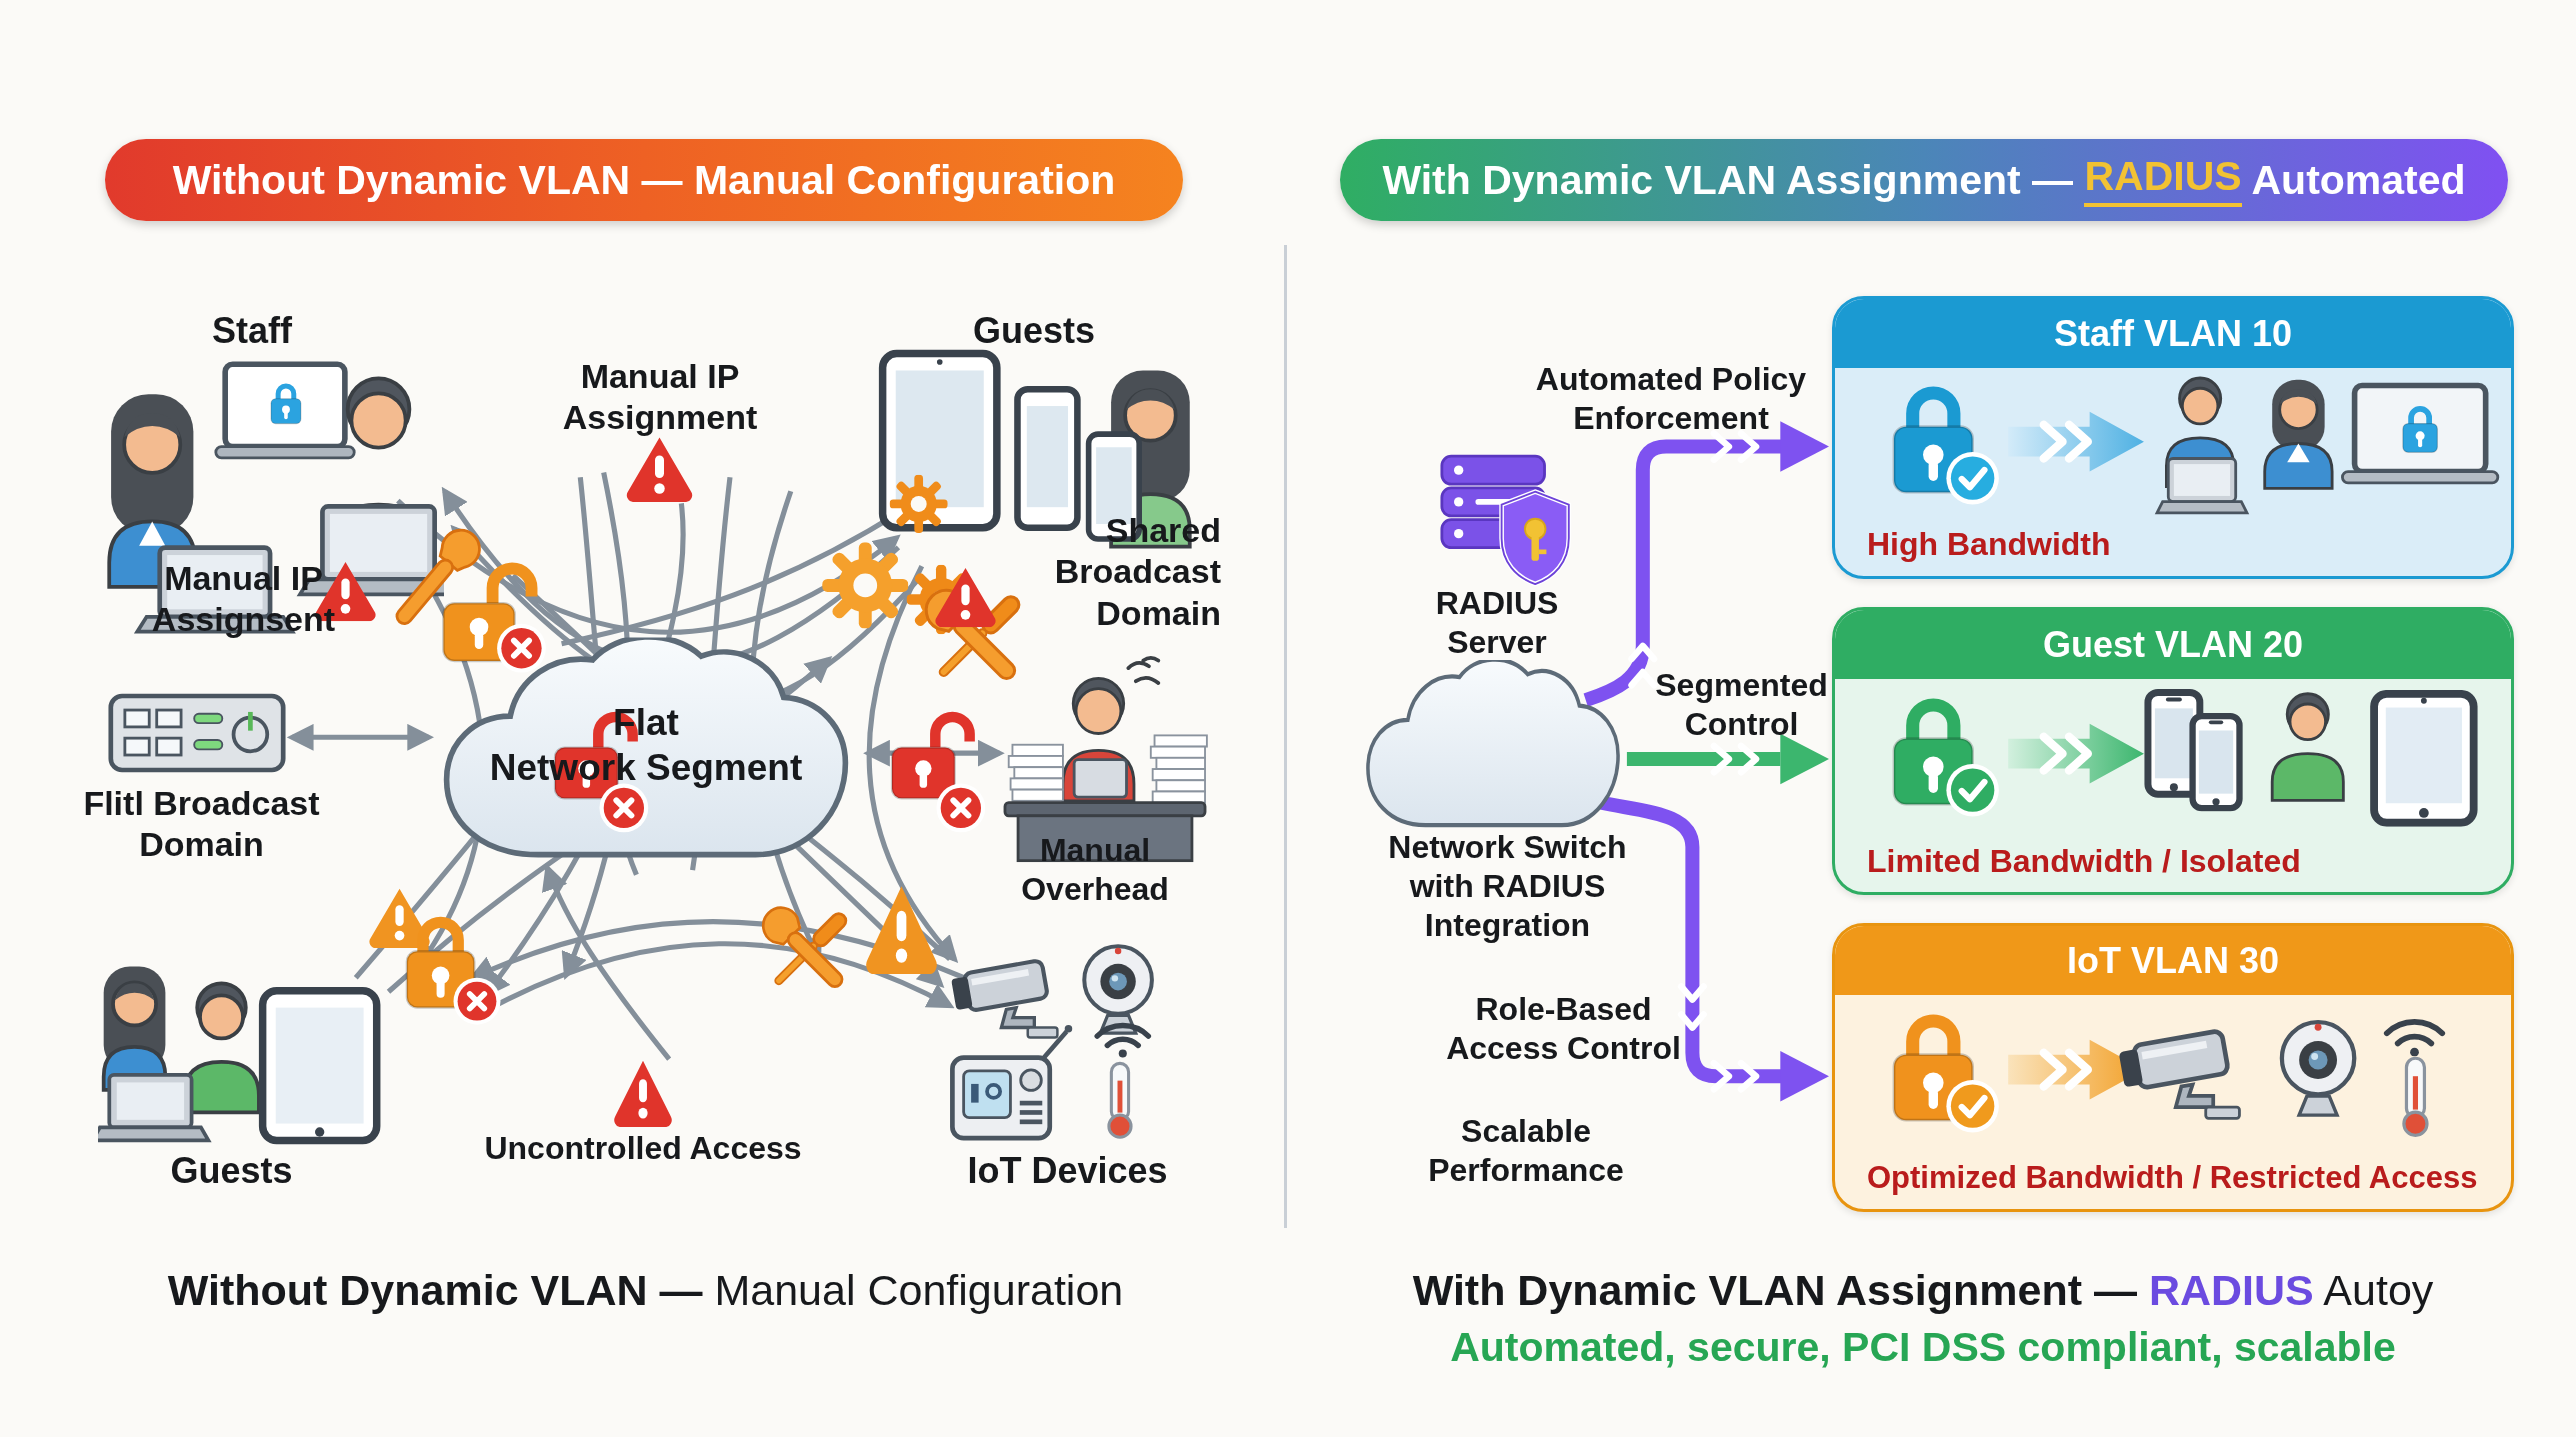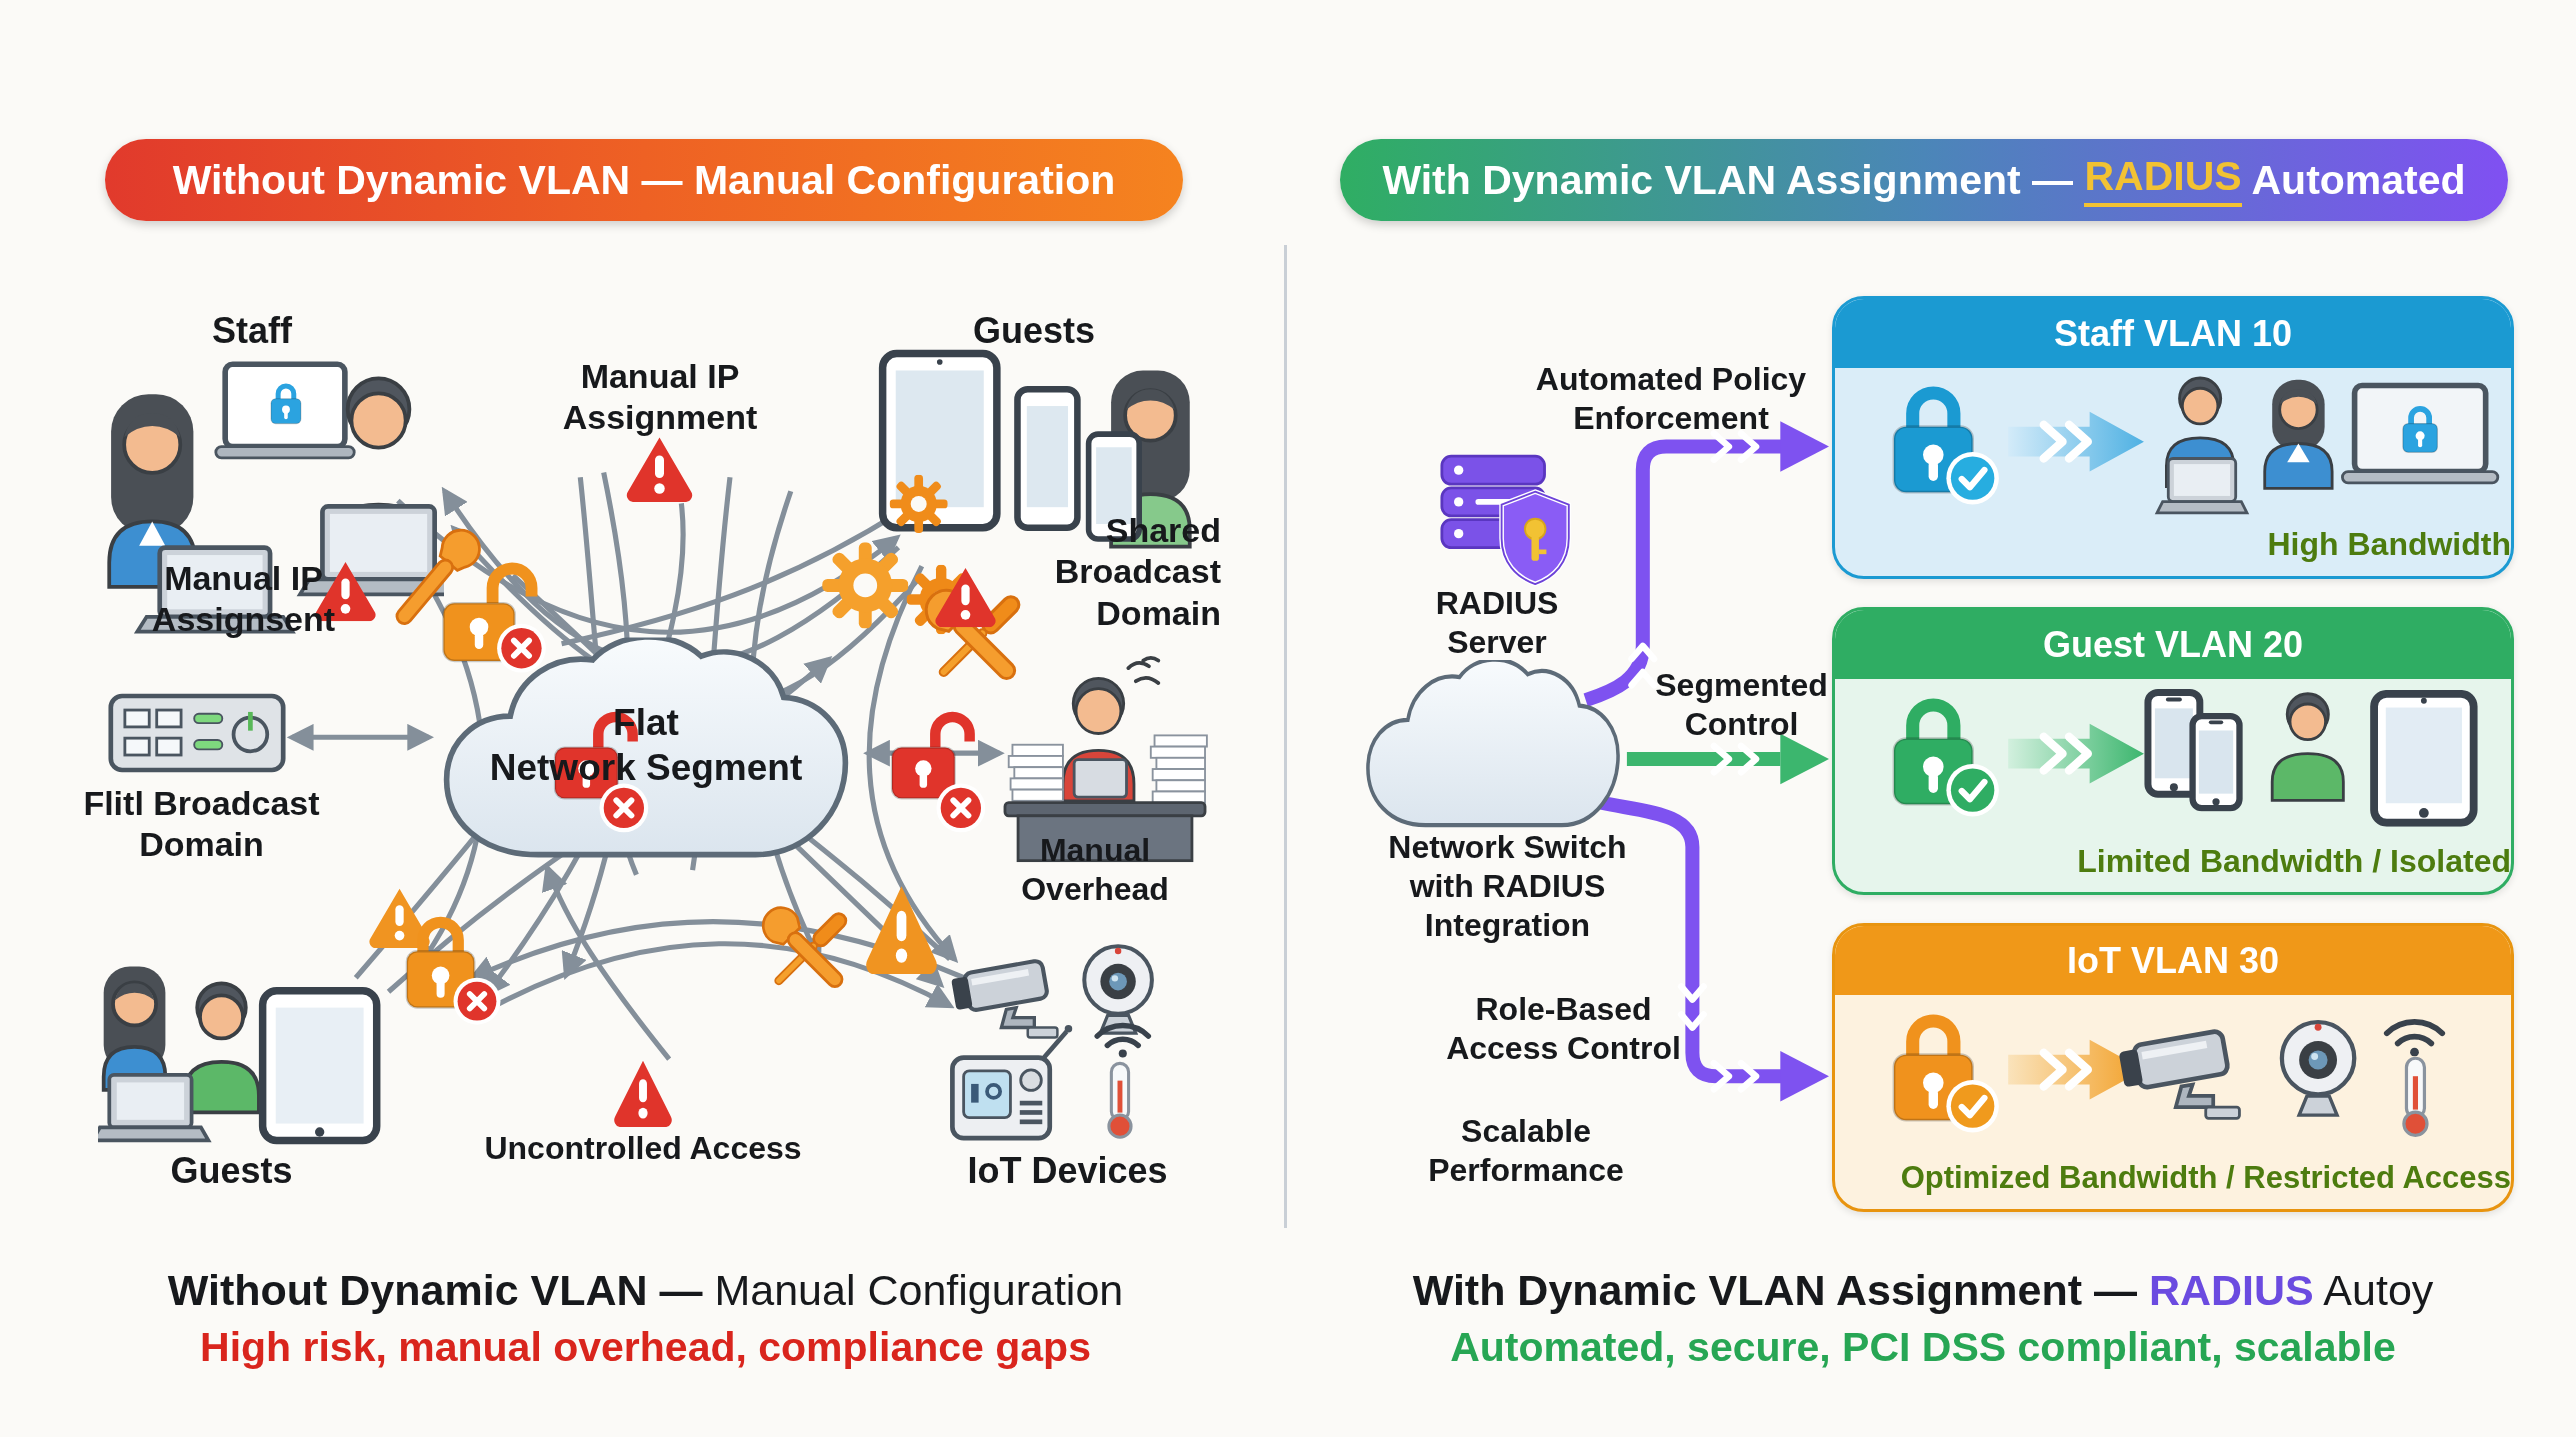--- a/index.html
+++ b/index.html
@@ -10,21 +10,21 @@
   .banner{position:absolute;top:139px;height:82px;border-radius:41px;display:flex;align-items:center;justify-content:center;
           color:#fff;font-weight:700;font-size:41px;box-shadow:0 3.7px 9.4px rgba(0,0,0,.18);}
   .banner span{white-space:pre;}
   .banner-left{left:105px;width:1078px;background:linear-gradient(90deg,#e13a2c,#ee6124,#f5831f);}
   .banner-right{left:1340px;width:1168px;background:linear-gradient(90deg,#2fae63,#4b86b8,#8050f2);}
   .gold{color:#f2c233;border-bottom:4.7px solid #f2c233;padding-bottom:2.8px;}
   .divider{position:absolute;left:1284px;top:245px;width:2.8px;height:983px;background:#c9cfd6;}
   .panel{position:absolute;left:1832px;width:682px;border-radius:32px;box-sizing:border-box;overflow:hidden;box-shadow:0 2.8px 7.5px rgba(0,0,0,.10);}
   .panel-header{height:69px;display:flex;align-items:center;justify-content:center;color:#fff;font-weight:700;font-size:36px;}
   .panel-body{position:relative;}
-  .panel-caption{position:absolute;left:0;right:0;bottom:11.2px;text-align:right;font-weight:700;color:#4d7c0f;}
+  .panel-caption{position:absolute;left:0;right:0;bottom:11.2px;text-align:left;font-weight:700;color:#b91c1c;padding-left:32px;}
   .footer-line{position:absolute;text-align:center;font-size:43px;color:#17191c;}
   .footer-line .b{font-weight:700;}
   .footer-line span{white-space:pre;}
   .footer-sub{position:absolute;text-align:center;font-size:41px;font-weight:700;}
   svg{display:block;}
 </style>
 </head>
 <body>
 
 <div class="stage">
@@ -523,23 +523,20 @@
         <use href="#sym-wifi" x="580" y="0" width="78" height="56"></use>
         <use href="#sym-thermo" x="596" y="52" width="48" height="96"></use>
       </svg>
       <div class="panel-caption fs33">Optimized Bandwidth / Restricted Access</div>
     </div>
   </div>
 
   <div class="footer-line" style="left:56px;top:1266px;width:1179px">
     <span class="b">Without Dynamic VLAN —</span><span> Manual Configuration</span>
   </div>
-  <div class="footer-sub" style="left:56px;top:1324px;width:1179px;color:#d9251d">
-    <span>High risk, manual overhead, compliance gaps</span>
-  </div>
   <div class="footer-line" style="left:1310px;top:1266px;width:1226px">
     <span class="b">With Dynamic VLAN Assignment —</span><span class="b" style="color:#6b4be0"> RADIUS</span><span> Autoy</span>
   </div>
   <div class="footer-sub" style="left:1310px;top:1324px;width:1226px;color:#27a654">
     <span>Automated, secure, PCI DSS compliant, scalable</span>
   </div>
 
 </div>
 
 

